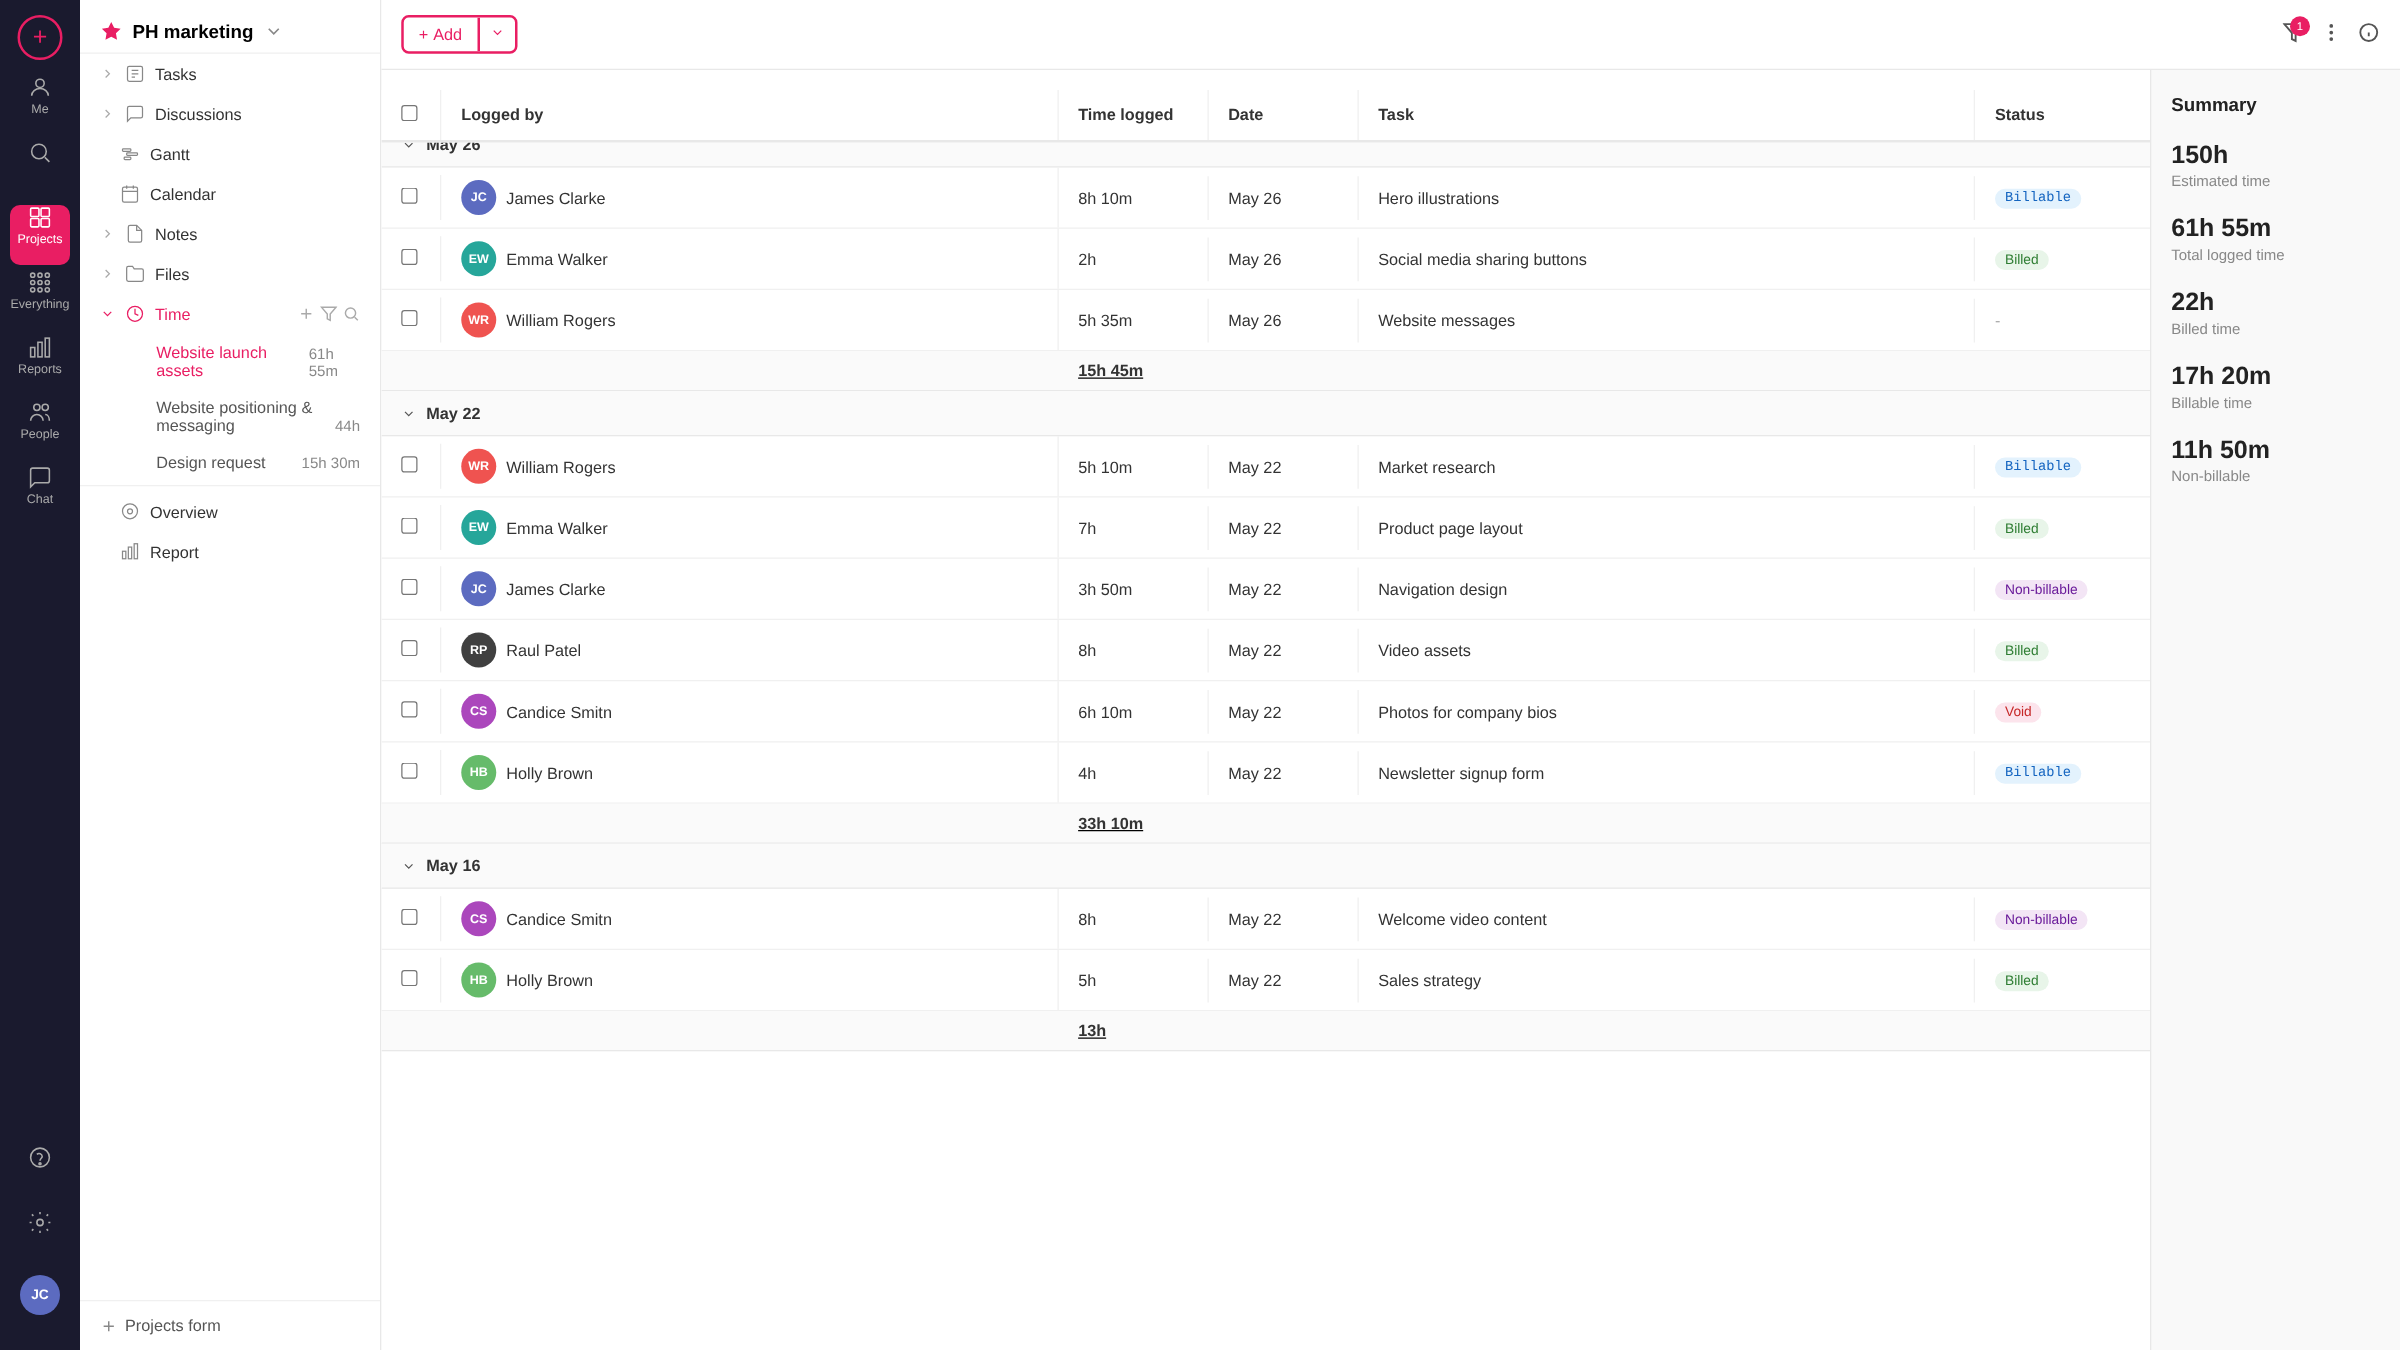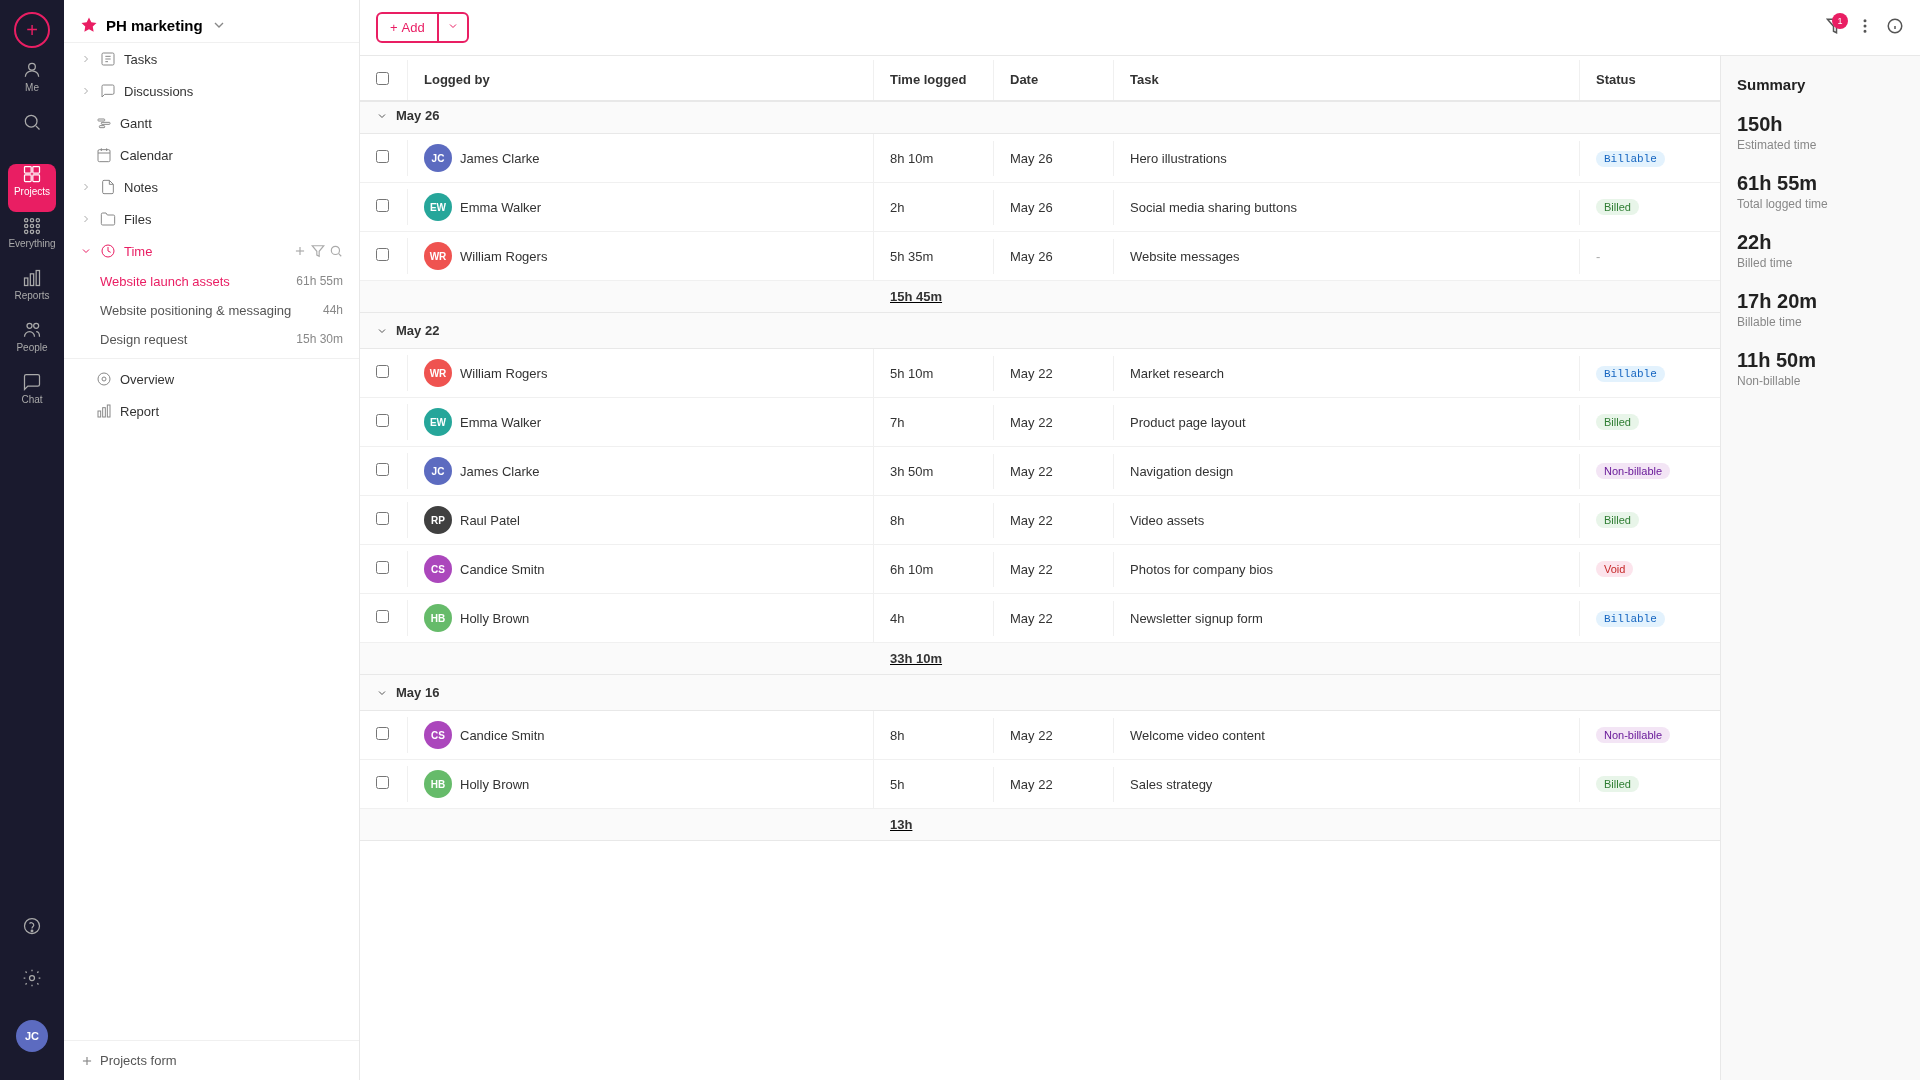--- a/index.html
+++ b/index.html
@@ -45,21 +45,21 @@
       width: 32px; height: 32px;
       border-radius: 50%;
       background: #888;
       display: flex; align-items: center; justify-content: center;
       color: white; font-size: 11px; font-weight: bold;
       overflow: hidden;
     }
 
     
     .sidebar {
-      width: 296px;
+      width: 241px;
       background: #fff;
       border-right: 1px solid #e8e8e8;
       display: flex;
       flex-direction: column;
       flex-shrink: 0;
       overflow-y: auto;
     }
     .sidebar-header {
       padding: 16px 16px 8px;
       display: flex;
@@ -78,26 +78,27 @@
       gap: 8px;
       cursor: pointer;
       color: #333;
       font-size: 13px;
     }
     .sidebar-item .icon { width: 16px; height: 16px; color: #888; flex-shrink: 0; }
     .sidebar-item .chevron { width: 12px; height: 12px; color: #aaa; }
     .sidebar-divider { height: 1px; background: #f0f0f0; margin: 4px 0; }
     .sidebar-sub-item {
       display: flex;
-      align-items: flex-start;
+      align-items: flex-end;
       padding: 7px 16px 7px 36px;
       gap: 8px;
       cursor: pointer;
       color: #555;
       font-size: 13px;
+      margin-left: 25px;
     }
     .sidebar-sub-item.active { color: #e91e63; font-weight: 500; }
     .sidebar-sub-item .time-badge {
       margin-left: auto;
       color: #888;
       font-size: 12px;
     }
     .sidebar-time-header {
       display: flex;
       align-items: center;
@@ -199,21 +200,21 @@
       flex: 1;
       overflow-y: auto;
       background: #fff;
     }
     .table-header {
       display: grid;
       grid-template-columns: 48px 1fr 120px 120px 1fr 140px;
       border-bottom: 2px solid #e8e8e8;
       background: #fff;
       position: sticky;
-      top: 4px;
+      top: 16px;
       z-index: 10;
     }
     .th {
       padding: 12px 16px;
       font-weight: 600;
       color: #333;
       font-size: 13px;
       border-right: 1px solid #f0f0f0;
     }
     .th:last-child { border-right: none; }

